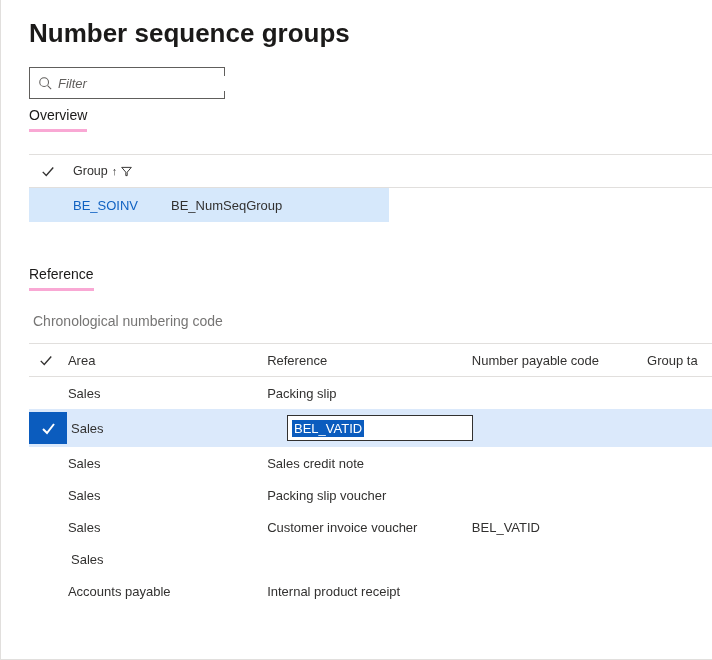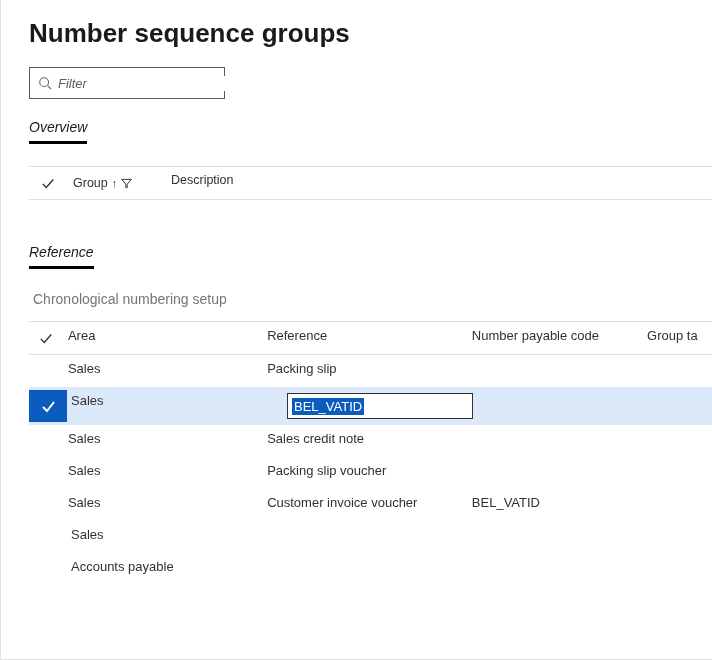--- a/index.html
+++ b/index.html
@@ -22,51 +22,51 @@
     color: #1b1a19;
     margin-bottom: 18px;
   }
   .filter-box {
     width: 196px;
     height: 32px;
     border: 1px solid #605e5c;
     display: flex;
     align-items: center;
     padding: 0 8px;
-    margin-bottom: 16px;
+    margin-bottom: 4px;
   }
   .filter-box .icon { color: #605e5c; margin-right: 6px; display:flex; }
   .filter-box input {
     border: none; outline: none; flex: 1;
     font-size: 13px; color: #323130;
     font-style: italic;
   }
   .filter-box input::placeholder { color:#605e5c; font-style: italic; }
   .tab-label {
     display: inline-block;
     font-size: 14px;
     font-weight: 400;
     padding: 4px 0 6px 0;
-    border-bottom: 3px solid #000000;
+    border-bottom: 3px solid #f9a8d4;
     color: #1b1a19;
     margin-bottom: 22px;
-    font-style: italic;
   }
   .tab-label.reference-tab { font-weight:400; margin-top: 40px; margin-bottom: 22px; }
   .subheading {
     font-size: 14px;
     color: #767574;
     margin-bottom: 14px;
     padding-left: 4px;
   }
 
   
   .grid { width: 100%; }
   .grid-head, .grid-row {
     display: flex;
+    align-items: center;
     min-height: 34px;
   }
   .grid-head {
     border-top: 1px solid #e1dfdd;
     border-bottom: 1px solid #e1dfdd;
     font-size: 12.5px;
     color: #323130;
   }
   .selcol { width: 38px; display:flex; justify-content:center; align-items:center; }
   .cell { padding: 6px 6px 6px 0; }
@@ -136,28 +136,34 @@
       </div>
       <div class="cell col-group">
         <span>Group</span>
         <span class="sort-arrow">↑</span>
         <span class="funnel-icon">
           <svg width="11" height="11" viewBox="0 0 16 16" fill="none" stroke="#323130" stroke-width="1.4">
             <polygon points="1,2 15,2 9,9 9,14 7,14 7,9"></polygon>
           </svg>
         </span>
       </div>
-      <div class="cell col-desc">Description</div>
     </div>
 
+    <div class="grid-row row-selected-light" style="width:360px;">
+      <div class="selcol"></div>
+      <div class="cell col-group">
+        <a href="#">BE_SOINV</a>
+      </div>
+      <div class="cell col-desc">BE_NumSeqGroup</div>
+    </div>
   </div>
 
   <div class="tab-label reference-tab">Reference</div>
 
-  <div class="subheading">Chronological numbering setup</div>
+  <div class="subheading">Chronological numbering code</div>
 
   <div class="grid ref-grid">
     <div class="grid-head">
       <div class="selcol">
         <svg width="14" height="14" viewBox="0 0 16 16" fill="none" stroke="#323130" stroke-width="1.6">
           <polyline points="2,9 6,13 14,4"></polyline>
         </svg>
       </div>
       <div class="cell col-area">Area</div>
       <div class="cell col-ref">Reference</div>
@@ -210,18 +216,19 @@
         </div>
         <div class="grid-row">
           <div class="selcol"></div>
           <div class="cell col-area">Sales</div>
           <div class="cell col-code"></div>
           <div class="cell col-tax"></div>
         </div>
         <div class="grid-row">
           <div class="selcol"></div>
           <div class="cell col-area">Accounts payable</div>
+          <div class="cell col-ref">Internal product receipt</div>
           <div class="cell col-code"></div>
           <div class="cell col-tax"></div>
         </div>
       </div>
   </div>
 </div>
 
 </body></html>

